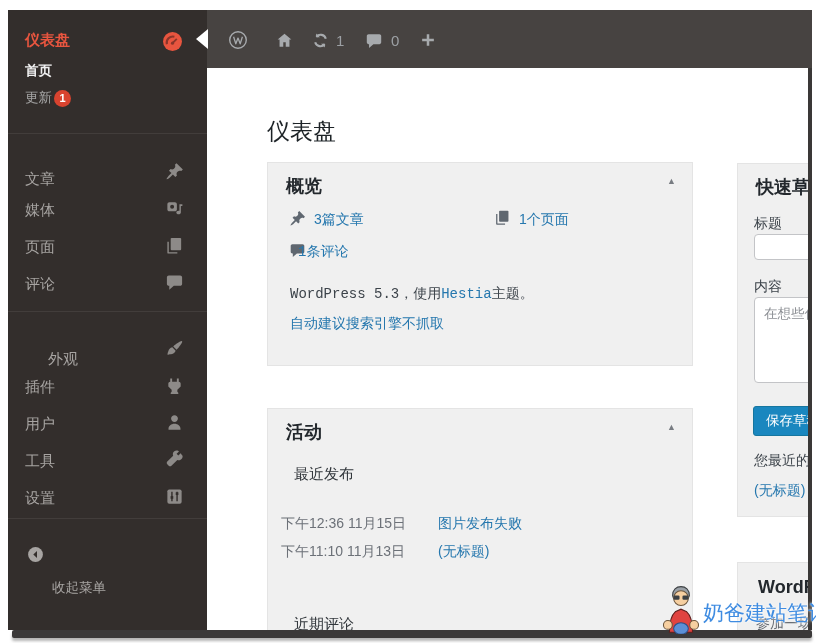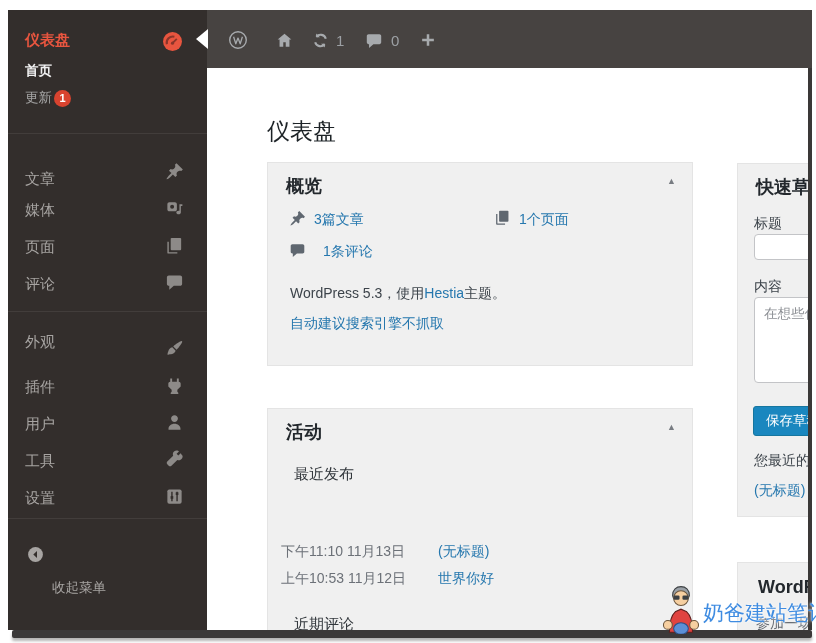--- a/index.html
+++ b/index.html
@@ -102,21 +102,21 @@
 
     <div class="sb-item" style="top:264px;">评论</div>
     <span class="sb-icon" style="top:263px;">
       <svg viewBox="0 0 20 20" fill="currentColor">
           <path d="M4 2.5h12c1.1 0 2 .9 2 2v7c0 1.1-.9 2-2 2H9.3l-4.8 4.2v-4.2H4c-1.1 0-2-.9-2-2v-7c0-1.1.9-2 2-2z"></path>
         </svg>
     </span>
 
     <div class="sb-divider" style="top:301px;"></div>
 
-    <div class="sb-item" style="top:322px;">外观</div>
+    <div class="sb-item" style="top:339px;margin-left:23px;">外观</div>
     <span class="sb-icon" style="top:329px;">
       <svg viewBox="0 0 20 20" fill="currentColor">
           <path d="M18 2.3c-.9-.9-7 3.2-9.3 5.5l3.5 3.5C14.5 9 18.9 3.2 18 2.3zM7.7 8.8l3.5 3.5c-.5 1.6-1.9 3-3.7 3.4-1.6.4-3.2 0-4.6 1.1-.6-1.6.2-2.7.7-4.2.5-1.7 1.7-3.1 4.1-3.8z"></path>
         </svg>
     </span>
 
     <div class="sb-item" style="top:367px;">插件</div>
     <span class="sb-icon" style="top:366px;">
       <svg viewBox="0 0 20 20" fill="currentColor">
           <path d="M14.5 6V2.5h-2V6h-5V2.5h-2V6c-1.1 0-2 .9-2 2v3l3.5 3.5v2l-1 1V19h8v-1.5l-1-1v-2L16.5 11V8c0-1.1-.9-2-2-2z"></path>
@@ -219,42 +219,42 @@
             <path d="M4 6H2.5v11.5c0 .6.4 1 1 1H13V17H4V6z"></path>
           </svg>
       </span>
       <a class="blue t135 abs" style="left:251px;top:48px;">1个页面</a>
 
       <span class="glance-icon" style="left:21px;top:79px;">
         <svg viewBox="0 0 20 20" fill="currentColor">
             <path d="M4 2.5h12c1.1 0 2 .9 2 2v7c0 1.1-.9 2-2 2H9.3l-4.8 4.2v-4.2H4c-1.1 0-2-.9-2-2v-7c0-1.1.9-2 2-2z"></path>
           </svg>
       </span>
-      <a class="blue t135 abs" style="left:55px;top:80px;">1条评论</a>
-
-      <div class="abs t135 dark" style="left:22px;top:122px;white-space:nowrap;">
+      <a class="blue t135 abs" style="left:30px;top:80px;font-family:Liberation Mono, monospace;">1条评论</a>
+
+      <div class="abs t135 dark" style="left:22px;top:122px;white-space:nowrap;font-family:Liberation Mono, monospace;">
         <span>WordPress 5.3，使用</span><a class="blue">Hestia</a><span>主题。</span>
       </div>
 
       <a class="blue t135 abs" style="left:22px;top:152px;">自动建议搜索引擎不抓取</a>
     </div>
 
     <div class="pbox" style="left:60px;top:340px;width:426px;height:310px;">
       <div class="pbox-title">活动</div>
       <div class="pbox-toggle">▲</div>
 
       <div class="abs sub-h" style="left:26px;top:56px;">最近发布</div>
 
+      <div class="abs t135" style="left:13px;top:106px;white-space:nowrap;">
+        <span class="gray">下午12:36 11月15日</span>
+        <a class="blue abs" style="left:157px;top:0;">图片发布失败</a>
+      </div>
       <div class="abs t135" style="left:13px;top:134px;white-space:nowrap;">
         <span class="gray">下午11:10 11月13日</span>
         <a class="blue abs" style="left:157px;top:0;">(无标题)</a>
-      </div>
-      <div class="abs t135" style="left:13px;top:161px;white-space:nowrap;">
-        <span class="gray">上午10:53 11月12日</span>
-        <a class="blue abs" style="left:157px;top:0;">世界你好</a>
       </div>
 
       <div class="abs sub-h" style="left:26px;top:206px;">近期评论</div>
     </div>
 
     <div class="pbox" style="left:530px;top:95px;width:300px;height:354px;">
       <div class="pbox-title">快速草稿</div>
 
       <div class="abs t135 dark" style="left:16px;top:51px;">标题</div>
       <input class="qd-input" style="top: 70px;" type="text" value="">

